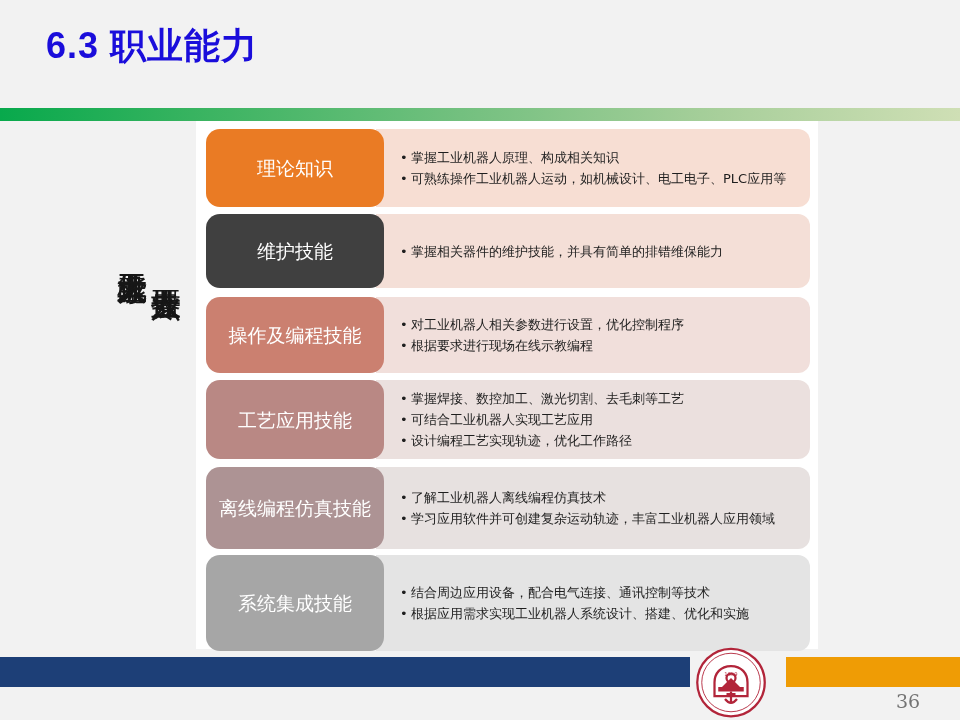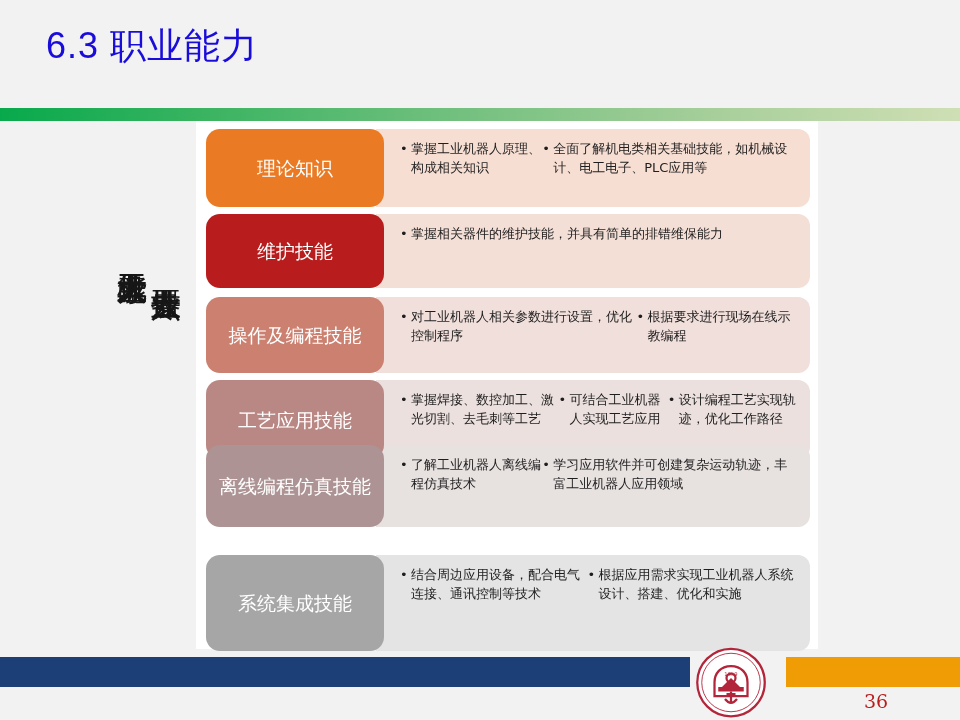--- a/index.html
+++ b/index.html
@@ -14,21 +14,21 @@
     overflow: hidden;
     position: relative;
   }
 
   
   .slide-title {
     position: absolute;
     left: 46px;
     top: 22px;
     font-size: 36px;
-    font-weight: normal;
+    font-weight: bold;
     color: #1a0ddb;
     letter-spacing: 1px;
     line-height: 48px;
     white-space: nowrap;
   }
 
   
   .green-bar {
     position: absolute;
     left: 0;
@@ -105,22 +105,22 @@
     z-index: 2;
   }
   .row-label span { display: block; }
   .row-body {
     flex: 1 1 auto;
     margin-left: -8px;
     border-radius: 0 12px 12px 0;
     box-sizing: border-box;
     padding: 9px 12px 9px 24px;
     display: flex;
-    flex-direction: row;
-    justify-content: space-between;
+    flex-direction: column;
+    justify-content: center;
   }
   .bullet {
     position: relative;
     font-size: 13px;
     line-height: 19px;
     color: #1e1e1e;
     font-family: "DejaVu Sans", "Liberation Sans", sans-serif;
     padding-left: 11px;
     margin: 1px 0;
   }
@@ -153,24 +153,24 @@
   }
   .footer-logo {
     position: absolute;
     left: 692px;
     top: 645px;
     width: 78px;
     height: 75px;
   }
   .page-number {
     position: absolute;
-    left: 864px;
+    left: 896px;
     top: 690px;
     font-size: 19px;
-    color: #b91c1c;
+    color: #737373;
     font-family: "DejaVu Serif", "Liberation Serif", serif;
   }
 </style>
 </head>
 <body>
 
 <div class="slide-title">6.3 职业能力</div>
 
 <div class="green-bar"></div>
 
@@ -180,25 +180,25 @@
 </div>
 
 <div class="content-panel">
   <div class="rows" id="rows-container">
       <div class="row" style="top: 8px; height: 78px;">
         <div class="row-label" style="background: rgb(234, 123, 36);">
           <span>理论知识</span>
         </div>
         <div class="row-body" style="background: rgb(247, 222, 211);">
           <div class="bullet">掌握工业机器人原理、构成相关知识</div>
-          <div class="bullet">全面了解机电类相关基础技能，如机械设计、电工电子、PLC应用等</div>
+          <div class="bullet">可熟练操作工业机器人运动，如机械设计、电工电子、PLC应用等</div>
         </div>
       </div>
       <div class="row" style="top: 93px; height: 74px;">
-        <div class="row-label" style="background: #b91c1c; text-align: center;">
+        <div class="row-label" style="background: #404040; text-align: center;">
           <span>维护技能</span>
         </div>
         <div class="row-body" style="background: rgb(244, 223, 215);">
           <div class="bullet">掌握相关器件的维护技能，并具有简单的排错维保能力</div>
         </div>
       </div>
       <div class="row" style="top: 176px; height: 76px;">
         <div class="row-label" style="background: rgb(203, 128, 112);">
           <span>操作及编程技能</span>
         </div>
@@ -210,21 +210,21 @@
       <div class="row" style="top: 259px; height: 79px;">
         <div class="row-label" style="background: rgb(185, 136, 132);">
           <span>工艺应用技能</span>
         </div>
         <div class="row-body" style="background: rgb(235, 224, 222);">
           <div class="bullet">掌握焊接、数控加工、激光切割、去毛刺等工艺</div>
           <div class="bullet">可结合工业机器人实现工艺应用</div>
           <div class="bullet">设计编程工艺实现轨迹，优化工作路径</div>
         </div>
       </div>
-      <div class="row" style="top: 324px; height: 82px;">
+      <div class="row" style="top: 346px; height: 82px;">
         <div class="row-label" style="background: rgb(173, 147, 148);">
           <span>离线编程仿真技能</span>
         </div>
         <div class="row-body" style="background: rgb(231, 225, 224);">
           <div class="bullet">了解工业机器人离线编程仿真技术</div>
           <div class="bullet">学习应用软件并可创建复杂运动轨迹，丰富工业机器人应用领域</div>
         </div>
       </div>
       <div class="row" style="top: 434px; height: 96px;">
         <div class="row-label" style="background: rgb(166, 166, 166);">

